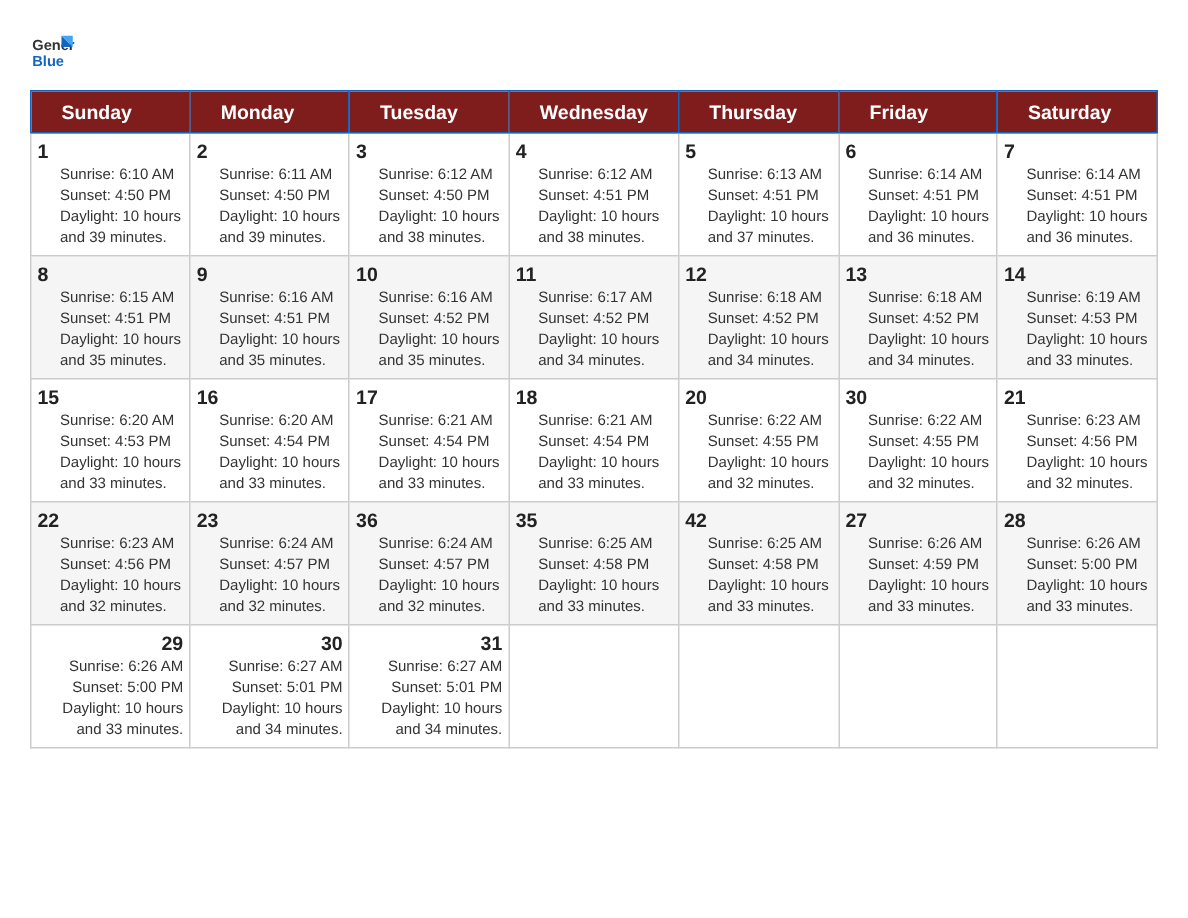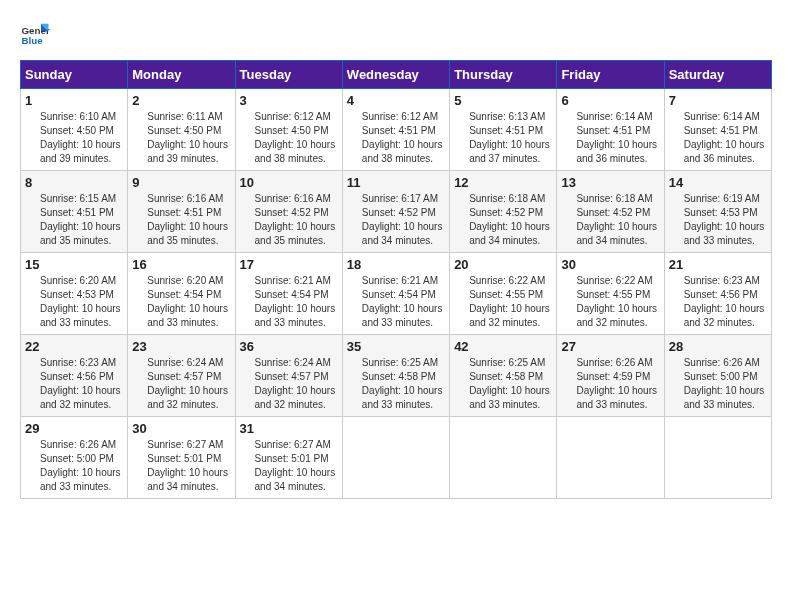--- a/index.html
+++ b/index.html
@@ -37,23 +37,23 @@
       font-size: 16px;
       font-weight: normal;
       color: #555;
     }
     .calendar {
       width: 100%;
       border-collapse: collapse;
       font-size: 11px;
     }
     .calendar thead th {
-      background: #4c1d95;
+      background: #7f1d1d;
       color: #fff;
-      padding: 6px 4px;
+      padding: 6px 20px;
       text-align: left;
       font-size: 13px;
       font-weight: bold;
       border: 1px solid #1565C0;
     }
     .calendar tbody td {
       border: 1px solid #ccc;
       vertical-align: top;
       padding: 4px;
       width: calc(100% / 7);
@@ -74,20 +74,21 @@
       font-size: 10px;
       color: #333;
       line-height: 1.4;
       margin-left: 15px;
     }
     .empty-cell {
       background: #fff !important;
     }
     .last-row td {
       background: #f5f5f5;
+      text-align: right;
     }
   </style>
 </head>
 <body>
 
 <div class="header">
   <div class="logo">
     <svg class="logo-icon" viewBox="0 0 40 40" xmlns="http://www.w3.org/2000/svg">
       <text x="2" y="18" font-size="13" font-weight="bold" fill="#333">General</text>
       <text x="2" y="32" font-size="13" font-weight="bold" fill="#1565C0">Blue</text>

